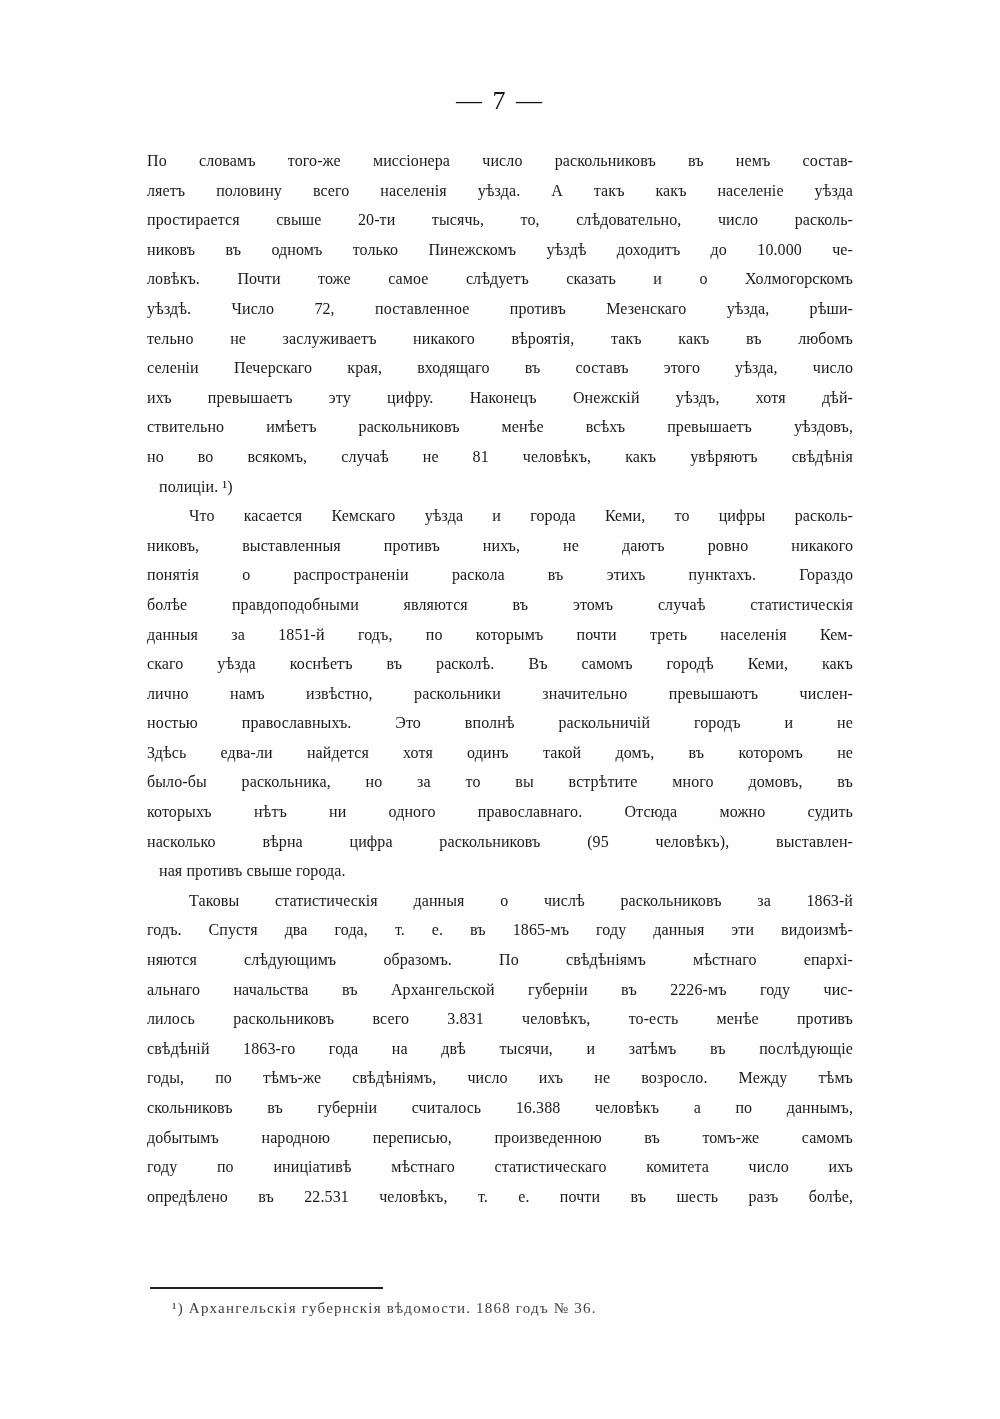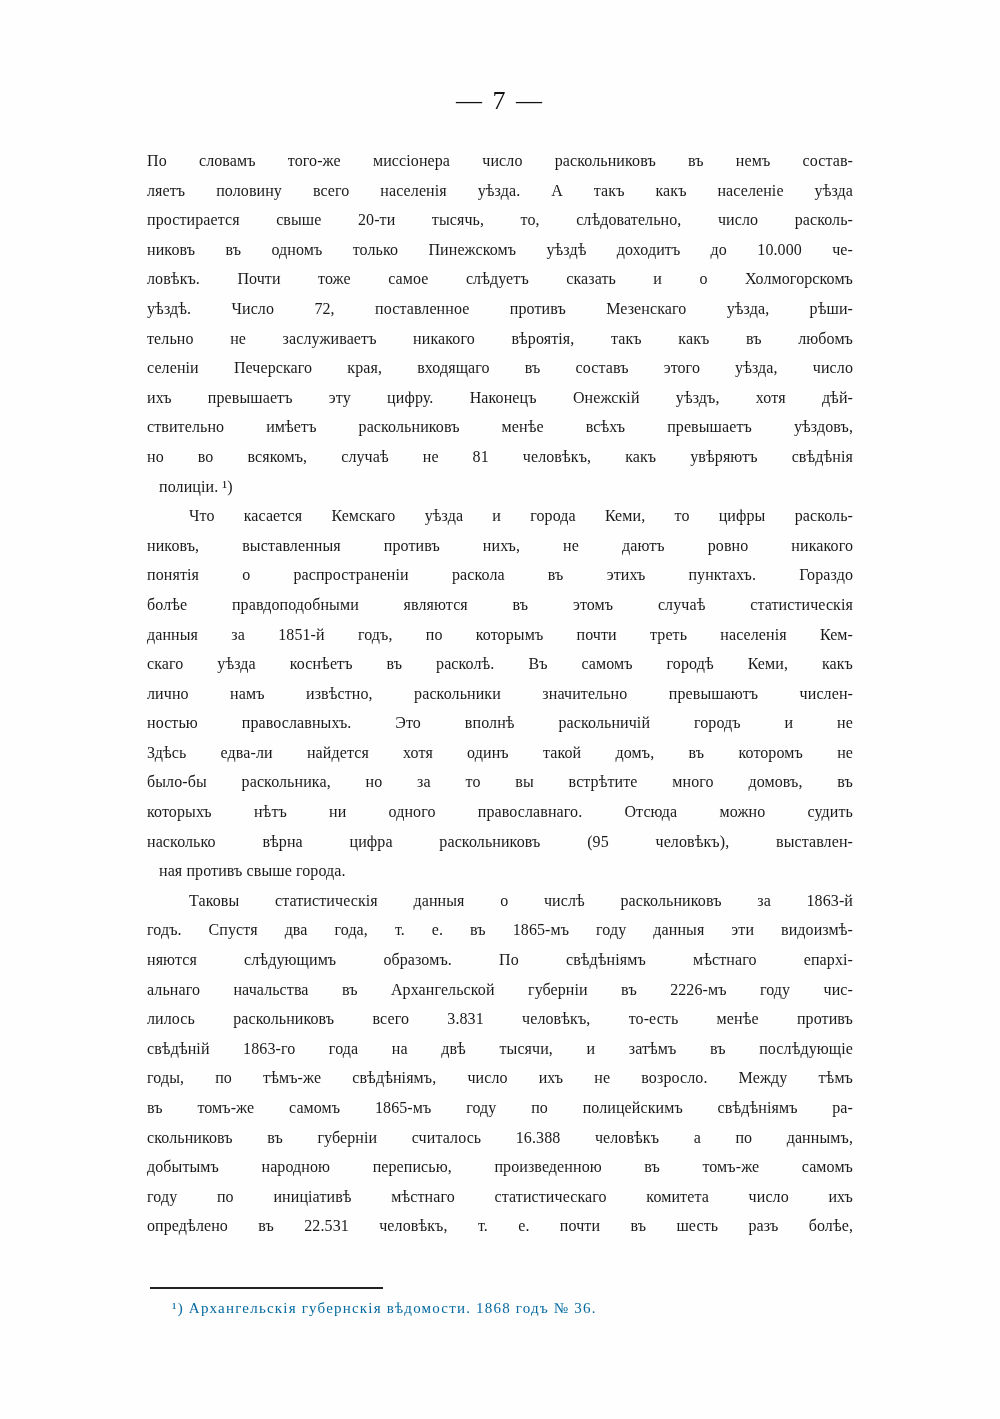--- a/index.html
+++ b/index.html
@@ -25,21 +25,21 @@
     letter-spacing: 0.1px;
   }
   .line.last { text-align-last: left; margin-left: 12px; }
   .line.indent { padding-left: 42px; }
   .footnote-rule {
     position: absolute; left: 150px; top: 1287px; width: 233px; height: 0;
     border-top: 2px solid #222;
   }
   .footnote {
     position: absolute; left: 172px; top: 1300px; font-size: 15px;
-    letter-spacing: 1.2px; color: #0369a1; white-space: nowrap;
+    letter-spacing: 1.2px; color: #404040; white-space: nowrap;
     font-family: "Liberation Serif", serif;
   }
 </style>
 </head>
 <body>
 
 <div class="page">
   <div class="page-number">— 7 —</div>
 
   <div class="body-text">
@@ -75,21 +75,20 @@
     </div>
 
     <div>
       <span class="line indent">Таковы статистическія данныя о числѣ раскольниковъ за 1863-й</span>
       <span class="line">годъ. Спустя два года, т. е. въ 1865-мъ году данныя эти видоизмѣ-</span>
       <span class="line">няются слѣдующимъ образомъ. По свѣдѣніямъ мѣстнаго епархі-</span>
       <span class="line">альнаго начальства въ Архангельской губерніи въ 2226-мъ году чис-</span>
       <span class="line">лилось раскольниковъ всего 3.831 человѣкъ, то-есть менѣе противъ</span>
       <span class="line">свѣдѣній 1863-го года на двѣ тысячи, и затѣмъ въ послѣдующіе</span>
       <span class="line">годы, по тѣмъ-же свѣдѣніямъ, число ихъ не возросло. Между тѣмъ</span>
-      <span class="line">въ томъ-же самомъ 1865-мъ году по полицейскимъ свѣдѣніямъ ра-</span>
       <span class="line">скольниковъ въ губерніи считалось 16.388 человѣкъ а по даннымъ,</span>
       <span class="line">добытымъ народною переписью, произведенною въ томъ-же самомъ</span>
       <span class="line">году по иниціативѣ мѣстнаго статистическаго комитета число ихъ</span>
       <span class="line">опредѣлено въ 22.531 человѣкъ, т. е. почти въ шесть разъ болѣе,</span>
     </div>
   </div>
 
   <div class="footnote-rule"></div>
   <div class="footnote">
     <span>¹)</span>

